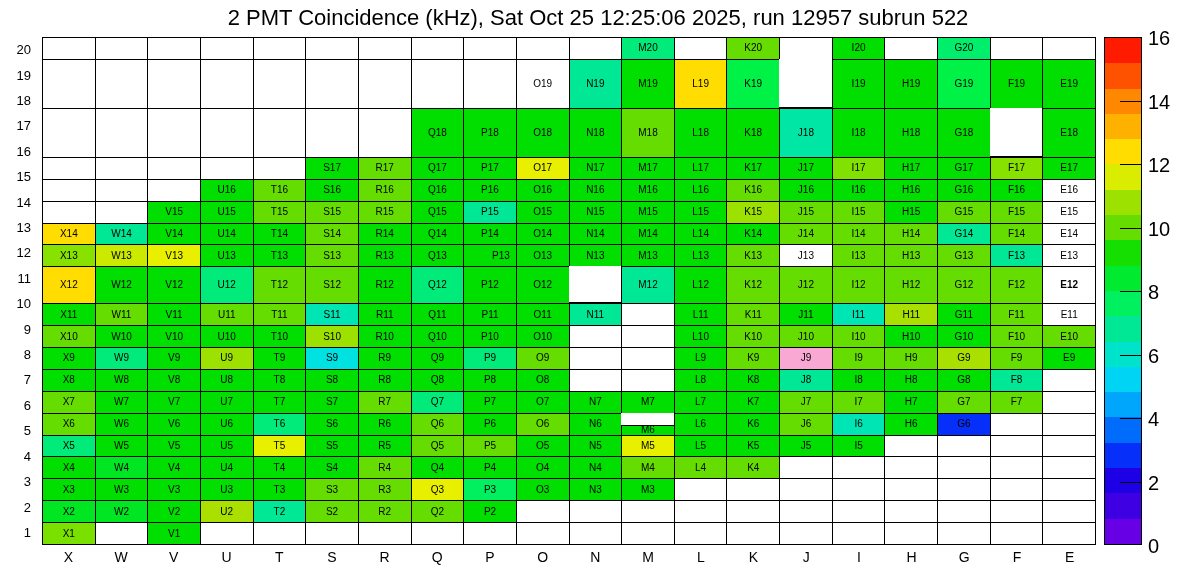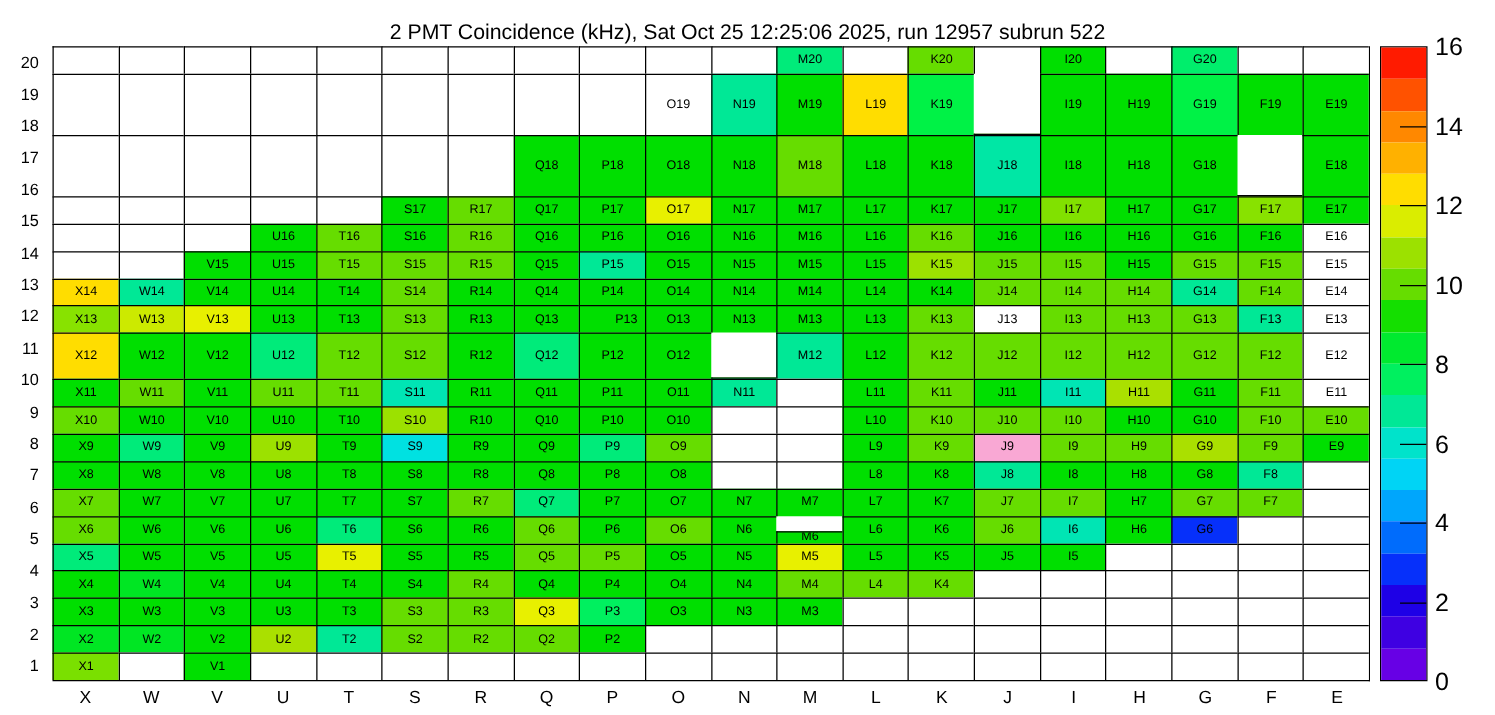--- a/index.html
+++ b/index.html
@@ -1,22 +1,22 @@
 <!DOCTYPE html>
 <html><head>
 <meta charset="utf-8">
 <style>
   html,body { margin:0; padding:0; background:#fff; }
   #canvas {
     position:relative; width:1196px; height:572px; background:#ffffff;
     font-family:"Liberation Sans", sans-serif; color:#000; overflow:hidden;
   }
   #title {
-    position:absolute; top:16px; left:0; width:1196px; text-align:center;
-    font-size:17px; letter-spacing:0px; white-space:nowrap;
+    position:absolute; top:5px; left:0; width:1196px; text-align:center;
+    font-size:22px; letter-spacing:0px; white-space:nowrap;
   }
   #plot {
     position:absolute; left:42px; top:37px; width:1054px; height:508px;
     display:grid; grid-template-columns:repeat(20,1fr); grid-template-rows:repeat(20,1fr);
     border-right:1px solid #000; border-bottom:1px solid #000; box-sizing:border-box;
     background:#fff;
   }
   .cell {
     border-top:1px solid #000; border-left:1px solid #000; box-sizing:border-box;
     display:flex; align-items:center; justify-content:center; overflow:hidden;
@@ -513,21 +513,21 @@
       </div>
       <div class="cell" style="background: rgb(102, 221, 0);">
         <span>H12</span>
       </div>
       <div class="cell" style="background: rgb(102, 221, 0);">
         <span>G12</span>
       </div>
       <div class="cell" style="background: rgb(102, 221, 0);">
         <span>F12</span>
       </div>
-      <div class="cell" style="background: rgb(255, 255, 255);">
+      <div class="cell" style="background: rgb(255, 255, 255); font-weight: bold;">
         <span>E12</span>
       </div>
       <div class="cell" style="background: rgb(0, 223, 0);">
         <span>X11</span>
       </div>
       <div class="cell" style="background: rgb(102, 221, 0);">
         <span>W11</span>
       </div>
       <div class="cell" style="background: rgb(0, 223, 0);">
         <span>V11</span>

